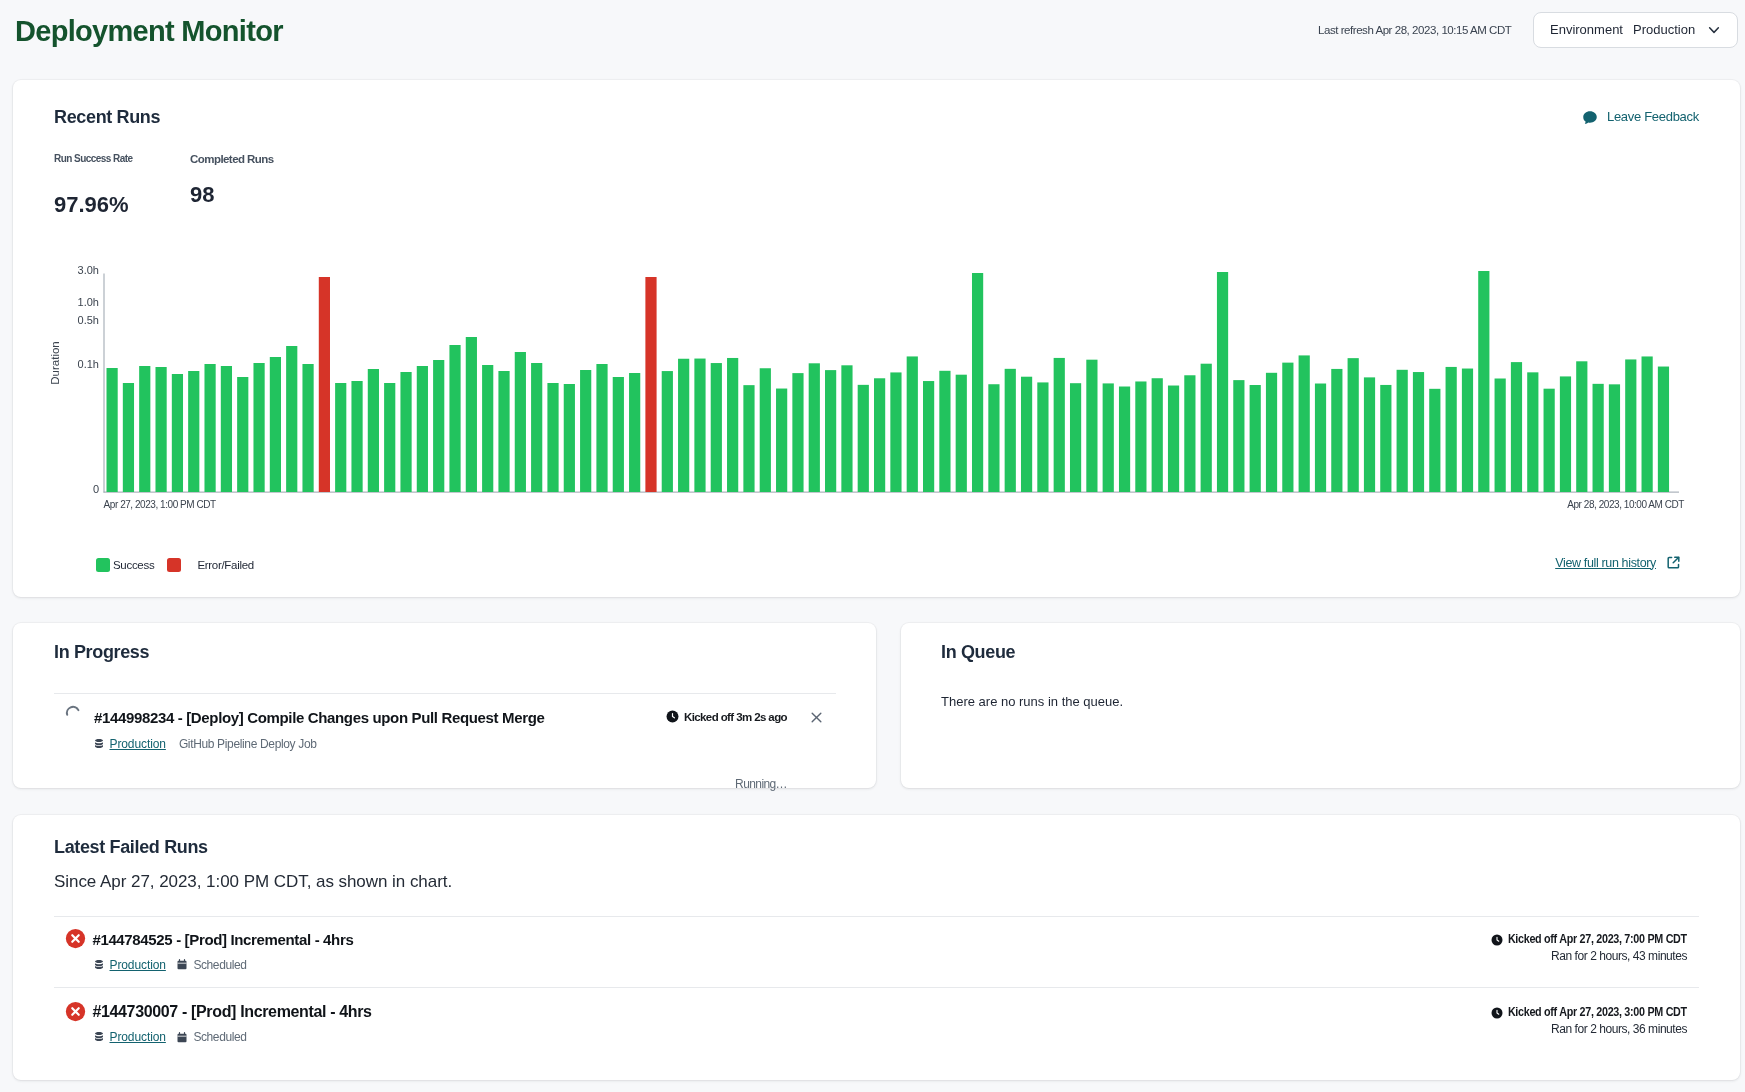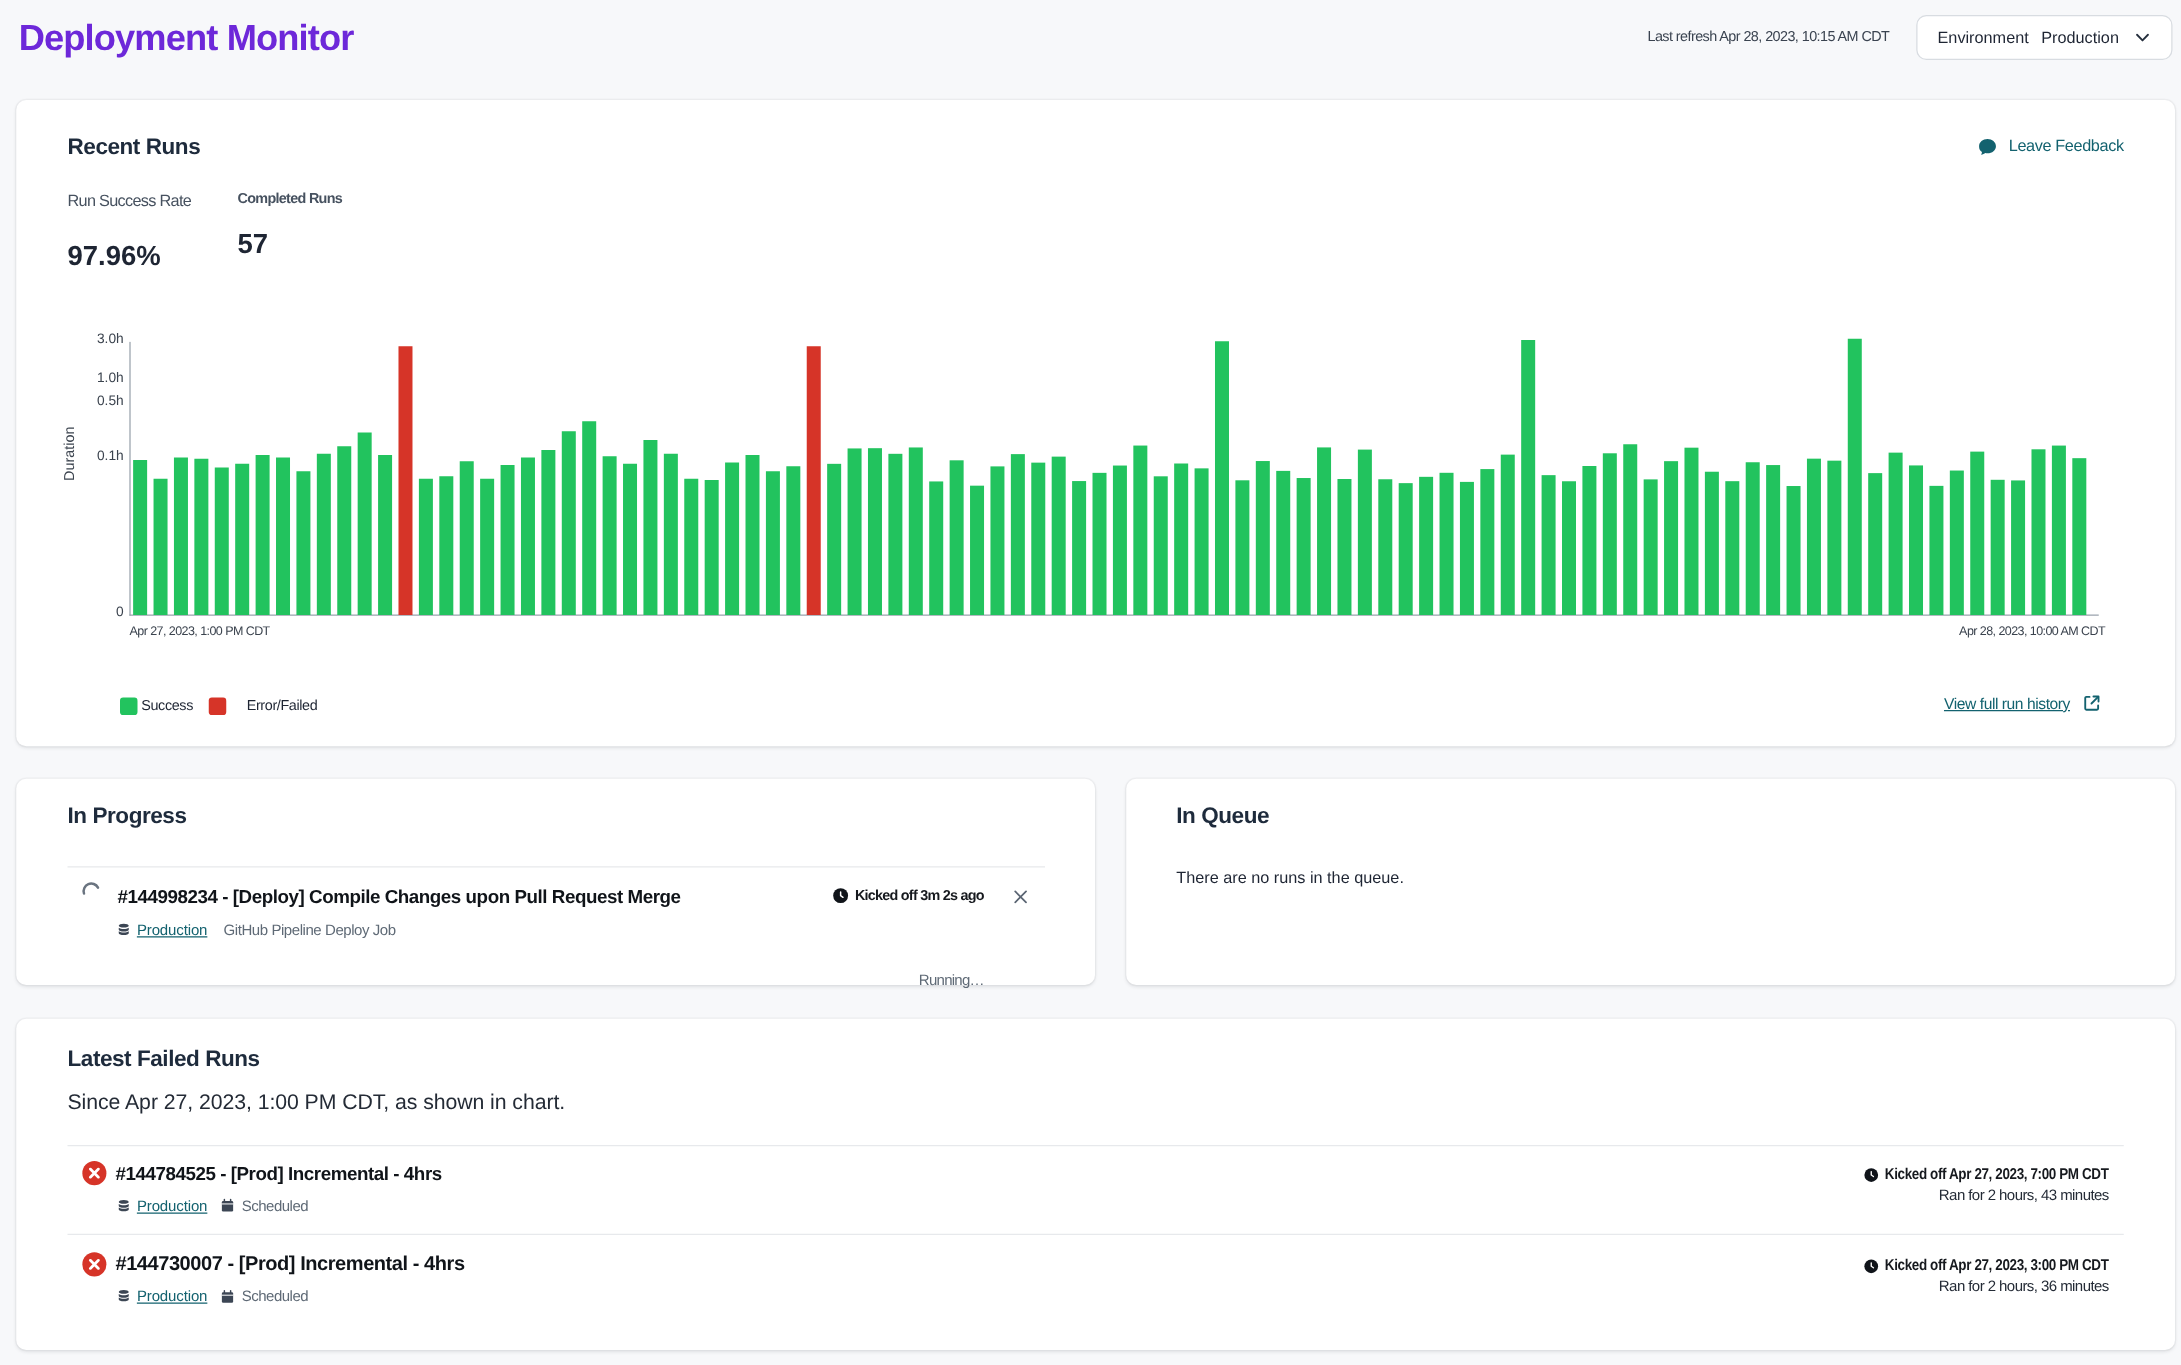--- a/index.html
+++ b/index.html
@@ -7,41 +7,41 @@
   .card { position:absolute; background:#fff; border-radius:8px; box-shadow:0 1px 3px rgba(20,30,40,0.10), 0 0 0 1px rgba(20,30,40,0.03); }
   .t { position:absolute; line-height:1; white-space:nowrap; }
   .cardtitle { position:absolute; line-height:1; white-space:nowrap; font-size:18px; letter-spacing:-0.35px; font-weight:bold; color:#1e2b3c; }
   .gray { color:#5f6a76; }
   a.tl { color:#13626f; text-decoration:underline; }
   .row { position:absolute; display:flex; align-items:center; white-space:nowrap; }
 </style>
 </head>
 <body>
 
-<div class="t" style="left:15px; top:16.5px; font-size:29px; font-weight:bold; letter-spacing:-0.7px; color:#6d28d9;">Deployment Monitor</div>
+<div class="t" style="left:15px; top:16.5px; font-size:29px; font-weight:bold; letter-spacing:-0.7px; color:#14532d;">Deployment Monitor</div>
 <div class="t" style="left:1318px; top:24.7px; font-size:11.5px; letter-spacing:-0.45px; color:#3a4350;">Last refresh Apr 28, 2023, 10:15 AM CDT</div>
 <div class="row" style="left:1533px; top:11.5px; width:205px; height:36px; background:#fff; border:1px solid #d8dce1; border-radius:8px; padding:5px 16px; font-size:13px; color:#1e2533;">
   <span>Environment</span>
     <span style="margin-left:10px;">Production</span>
   <svg style="margin-left:auto;" width="14" height="14" viewBox="0 0 16 16" fill="none">
       <path d="M3 5.5 L8 10.7 L13 5.5" stroke="#26303e" stroke-width="1.7" stroke-linecap="round" stroke-linejoin="round"></path>
     </svg>
 </div>
 
 <div class="card" style="left:13px; top:80px; width:1727px; height:517px;"></div>
 <div class="cardtitle" style="left:54px; top:107.5px;">Recent Runs</div>
 <svg class="t" style="left:1581px; top:109px;" width="18" height="18" viewBox="0 0 24 24" fill="#13626f">
     <path d="M12 3c5 0 9 3.4 9 7.6s-4 7.6-9 7.6c-.8 0-1.6-.1-2.3-.3-1 .8-2.6 1.7-4.6 1.9.6-.9.9-2 1-3C4 15.4 3 13.6 3 10.6 3 6.4 7 3 12 3z"></path>
   </svg>
 <div class="t" style="left:1607px; top:109.7px; font-size:13px; letter-spacing:-0.3px; color:#13626f;">Leave Feedback</div>
 
-<div class="t" style="left:54px; top:153.8px; font-size:13px; font-weight:normal; letter-spacing:-0.55px; color:#46515f;">Run Success Rate</div>
+<div class="t" style="left:54px; top:153.8px; font-size:10px; font-weight:bold; letter-spacing:-0.55px; color:#46515f;">Run Success Rate</div>
 <div class="t" style="left:54px; top:194px; font-size:22px; font-weight:bold; color:#1e2533;">97.96%</div>
 <div class="t" style="left:190px; top:153.8px; font-size:11.5px; font-weight:bold; letter-spacing:-0.55px; color:#46515f;">Completed Runs</div>
-<div class="t" style="left:190px; top:183.7px; font-size:22px; font-weight:bold; color:#1e2533;">57</div>
+<div class="t" style="left:190px; top:183.7px; font-size:22px; font-weight:bold; color:#1e2533;">98</div>
 
 <svg class="t" style="left:40px; top:260px;" width="1660" height="260" viewBox="0 0 1660 260">
   <rect x="63.5" y="13.5" width="1" height="219" fill="#9aa3ad"></rect>
   <rect x="63.5" y="231.6" width="1575.5" height="1" fill="#9aa3ad"></rect>
   <g font-size="11" fill="#3b434e" text-anchor="end">
     <text x="59" y="14">3.0h</text>
     <text x="59" y="45.5">1.0h</text>
     <text x="59" y="64">0.5h</text>
     <text x="59" y="108">0.1h</text>
     <text x="59" y="233">0</text>

